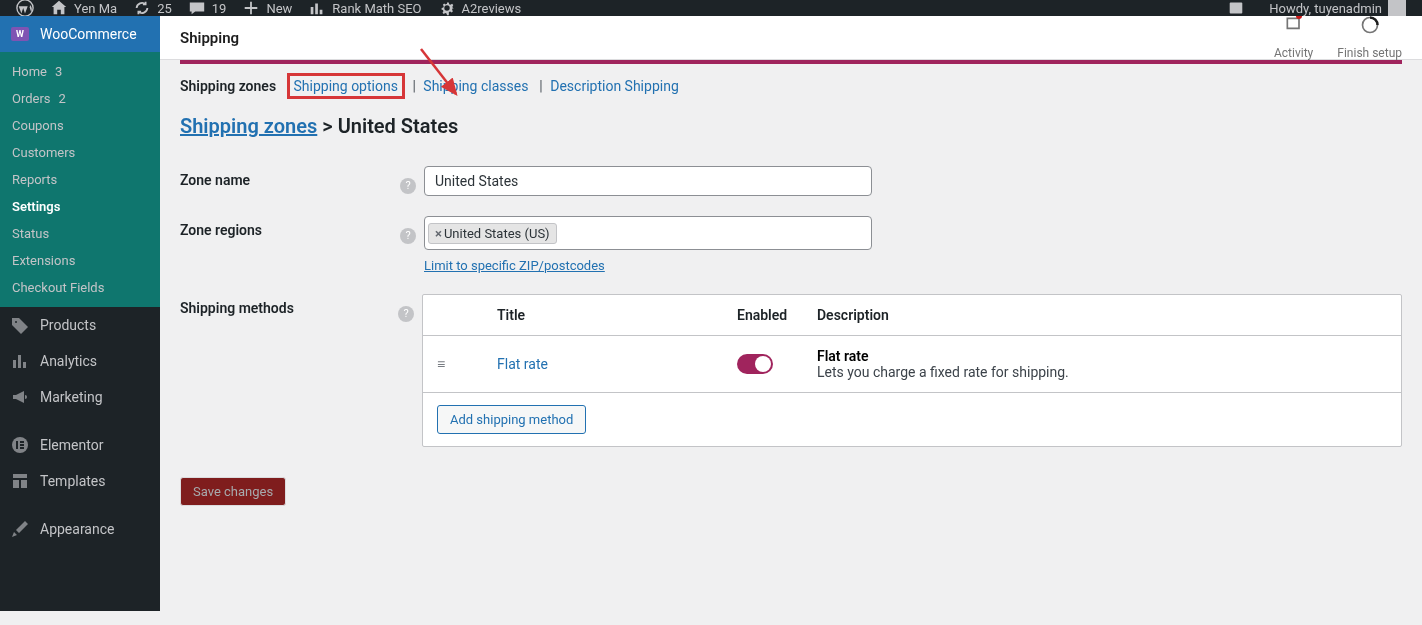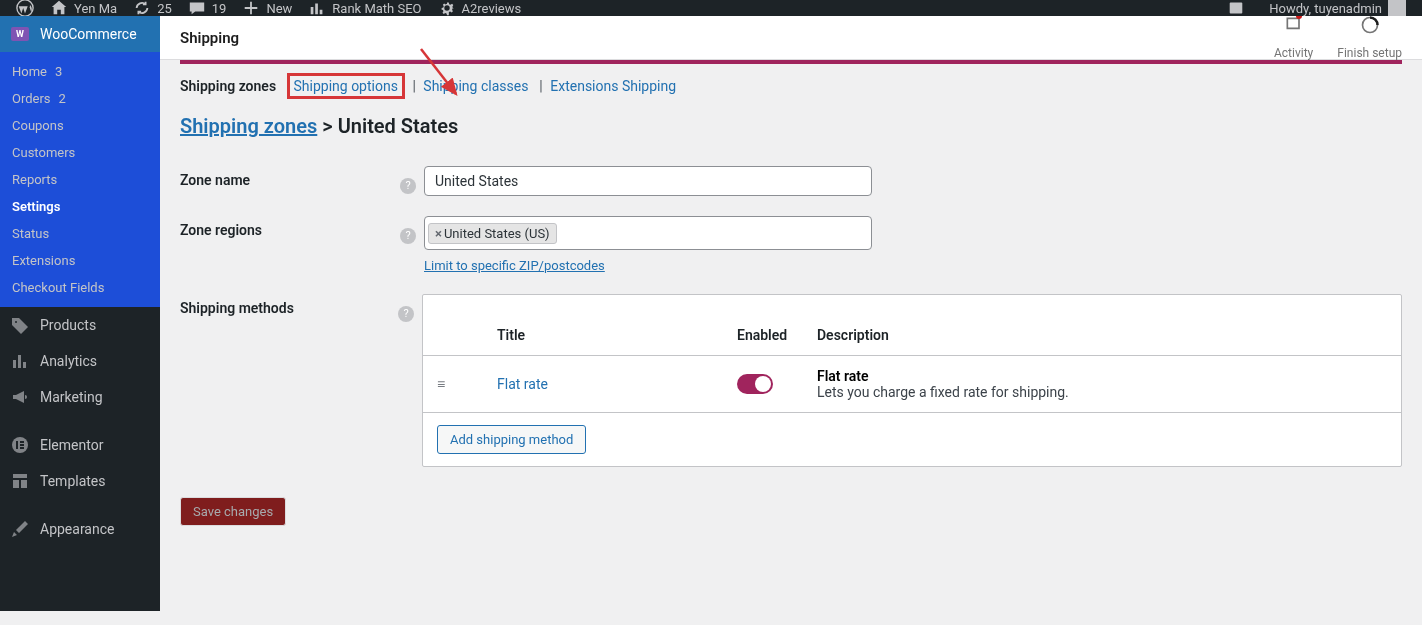--- a/index.html
+++ b/index.html
@@ -17,21 +17,21 @@
 
   
   .sidebar { width: 160px; background: #1d2327; color: #c3c4c7; font-size: 14px; overflow-y: auto; }
   .menu-item { display: flex; align-items: center; gap: 10px; padding: 8px 10px; cursor: pointer; position: relative; }
   .menu-item.top { font-size: 14px; }
   .menu-item.selected { background: #2271b1; color: #fff; font-weight: 400; }
   .menu-item.pointer::after { content: ""; position: absolute; right: -8px; top: 50%; transform: translateY(-50%); border: 8px solid transparent; border-right-color: #f0f0f1; }
   .menu-icon { width: 20px; height: 20px; display: inline-flex; align-items: center; justify-content: center; opacity: 0.6; }
   .menu-item.selected .menu-icon { opacity: 1; }
   .woo-logo { width: 18px; height: 14px; background: #7f54b3; border-radius: 2px; font-size:9px; color:#fff; display:flex; align-items:center; justify-content:center; font-weight:bold;}
-  .submenu { background: #1d4ed8; padding: 6px 0; }
+  .submenu { background: #0f766e; padding: 6px 0; }
   .submenu .sub-item { padding: 6px 12px; font-size: 13px; color: #c3c4c7; cursor: pointer; display:flex; align-items:center; gap:8px; }
   .submenu .sub-item.active { color: #fff; font-weight: 600; }
 
   
   .main { flex: 1; background: #f0f0f1; overflow-y: auto; position: relative; }
   .topbar { background: #fff; height: 44px; border-bottom: 1px solid #dcdcde; display: flex; align-items: center; padding: 0 20px; position: relative; }
   .topbar .title { font-size: 15px; font-weight: 600; color: #1e1e1e; }
   .topbar .right-actions { margin-left: auto; display: flex; gap: 24px; }
   .topbar .action { display: flex; flex-direction: column; align-items: center; gap: 8px; font-size: 12px; color: #757575; cursor: pointer; position:relative; }
   .topbar .action svg { width: 20px; height: 20px; }
@@ -55,21 +55,21 @@
   .help-icon { width: 16px; height: 16px; border-radius: 50%; background: #c3c4c7; color: #fff; font-size: 11px; display: inline-flex; align-items: center; justify-content: center; cursor: pointer; }
   .form-row .field { flex: 0 0 auto; }
   .text-input { width: 448px; padding: 6px 10px; font-size: 14px; border: 1px solid #8c8f94; border-radius: 4px; background: #fff; color: #2c3338; }
   .tag-input { width: 448px; min-height: 34px; padding: 3px; border: 1px solid #8c8f94; border-radius: 4px; background: #fff; display: flex; align-items:center; flex-wrap:wrap; gap:4px; }
   .tag { background: #e5e5e5; border: 1px solid #c3c4c7; border-radius: 3px; padding: 2px 6px; font-size: 13px; color: #2c3338; display: inline-flex; align-items:center; gap:2px; }
   .tag .x { cursor: pointer; color: #646970; font-weight:bold; }
   .field-link { color: #2271b1; text-decoration: underline; font-size: 13px; cursor:pointer; margin-top: 8px; display:inline-block; }
 
   .methods-table { width: 980px; border: 1px solid #c3c4c7; border-radius: 2px; background:#fff; }
   .methods-table .thead, .methods-table .trow { display: grid; grid-template-columns: 60px 240px 80px 1fr; align-items:center; padding: 12px 14px; }
-  .methods-table .thead { border-bottom: 1px solid #c3c4c7; font-weight: 600; font-size: 14px; color: #1d2327; margin-top: 20px; }
+  .methods-table .thead { border-bottom: 1px solid #c3c4c7; font-weight: 600; font-size: 14px; color: #1d2327; }
   .methods-table .trow { border-bottom: 1px solid #c3c4c7; font-size: 14px; }
   .drag-handle { color: #787c82; cursor: grab; }
   .method-link { color: #2271b1; cursor: pointer; }
   .toggle { width: 36px; height: 20px; background: #a0245d; border-radius: 10px; position: relative; cursor:pointer; }
   .toggle::after { content:""; width: 16px; height:16px; background:#fff; border-radius:50%; position:absolute; right:2px; top:2px; }
   .desc-title { font-weight: 600; }
   .desc-sub { color: #3c434a; font-size: 14px; }
   .methods-table .tfoot { padding: 12px 14px; }
   .btn-secondary { border: 1px solid #2271b1; color: #2271b1; background: #f6f7f7; border-radius: 3px; padding: 6px 12px; font-size: 13px; cursor:pointer; }
   .btn-disabled { border: 1px solid #dcdcde; color: #a7aaad; background: #7f1d1d; border-radius: 3px; padding: 6px 12px; font-size: 13px; cursor: default; margin-top: 20px; }
@@ -291,21 +291,21 @@
     <div class="content">
       <div class="notice-bar"></div>
 
       <div class="subnav">
         <span class="active-sub">Shipping zones</span>
         &nbsp;
         <span class="redbox"><a>Shipping options</a></span>
         <span class="sep">|</span>
         <a>Shipping classes</a>
         &nbsp;<span class="sep">|</span>
-        <a>Extensions Shipping</a>
+        <a>Description Shipping</a>
       </div>
 
       <div class="breadcrumb">
         <a>Shipping zones</a>
         <span class="sep">&gt;</span>
         <span>United States</span>
       </div>
 
       <div class="form-row">
         <div class="label">Zone name</div>

